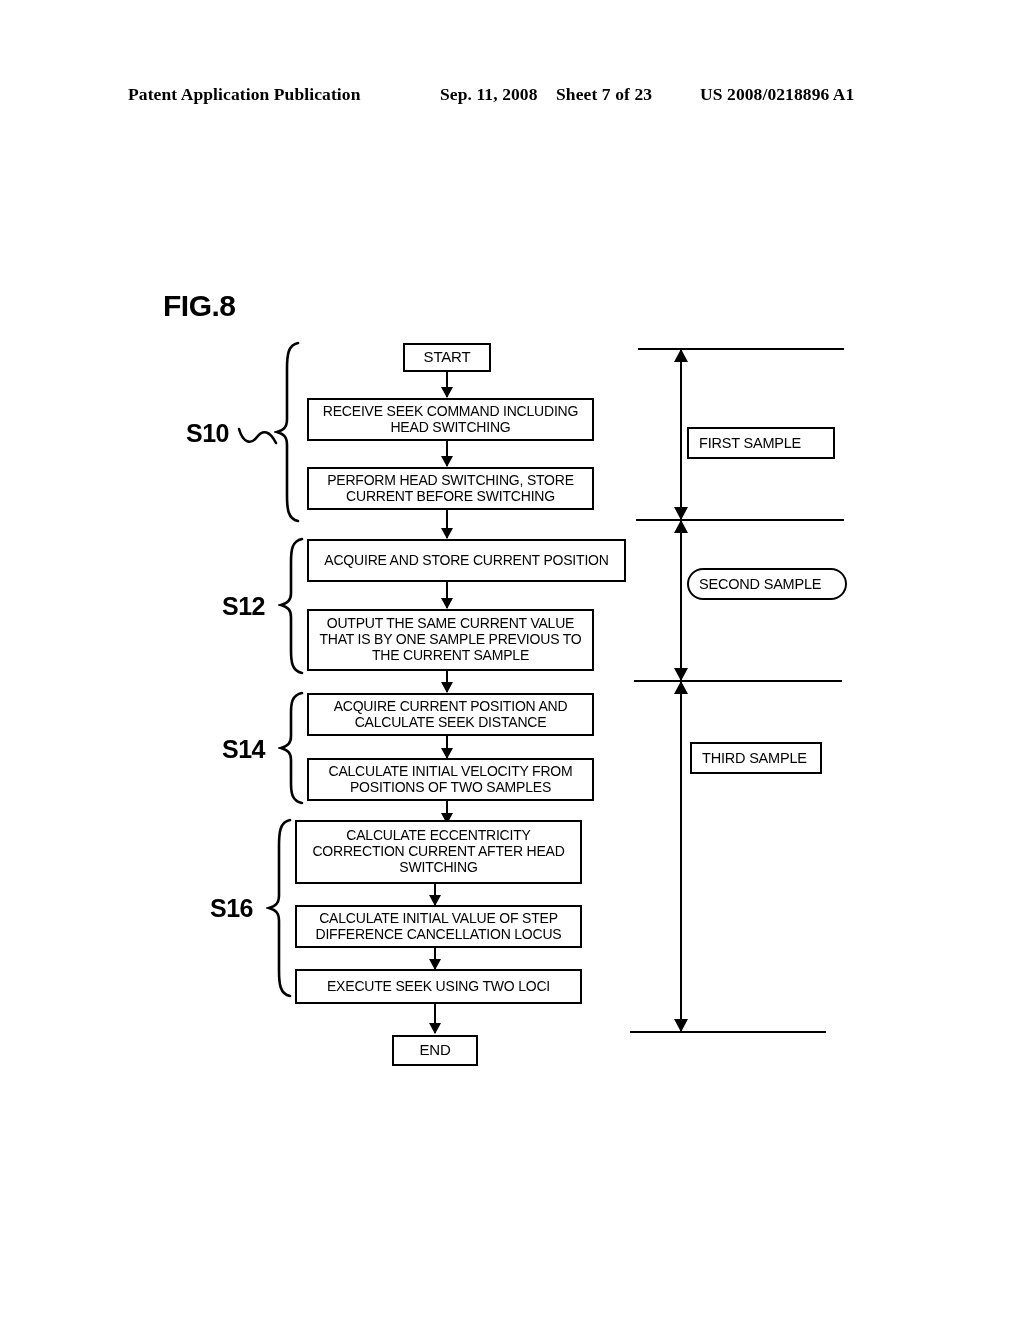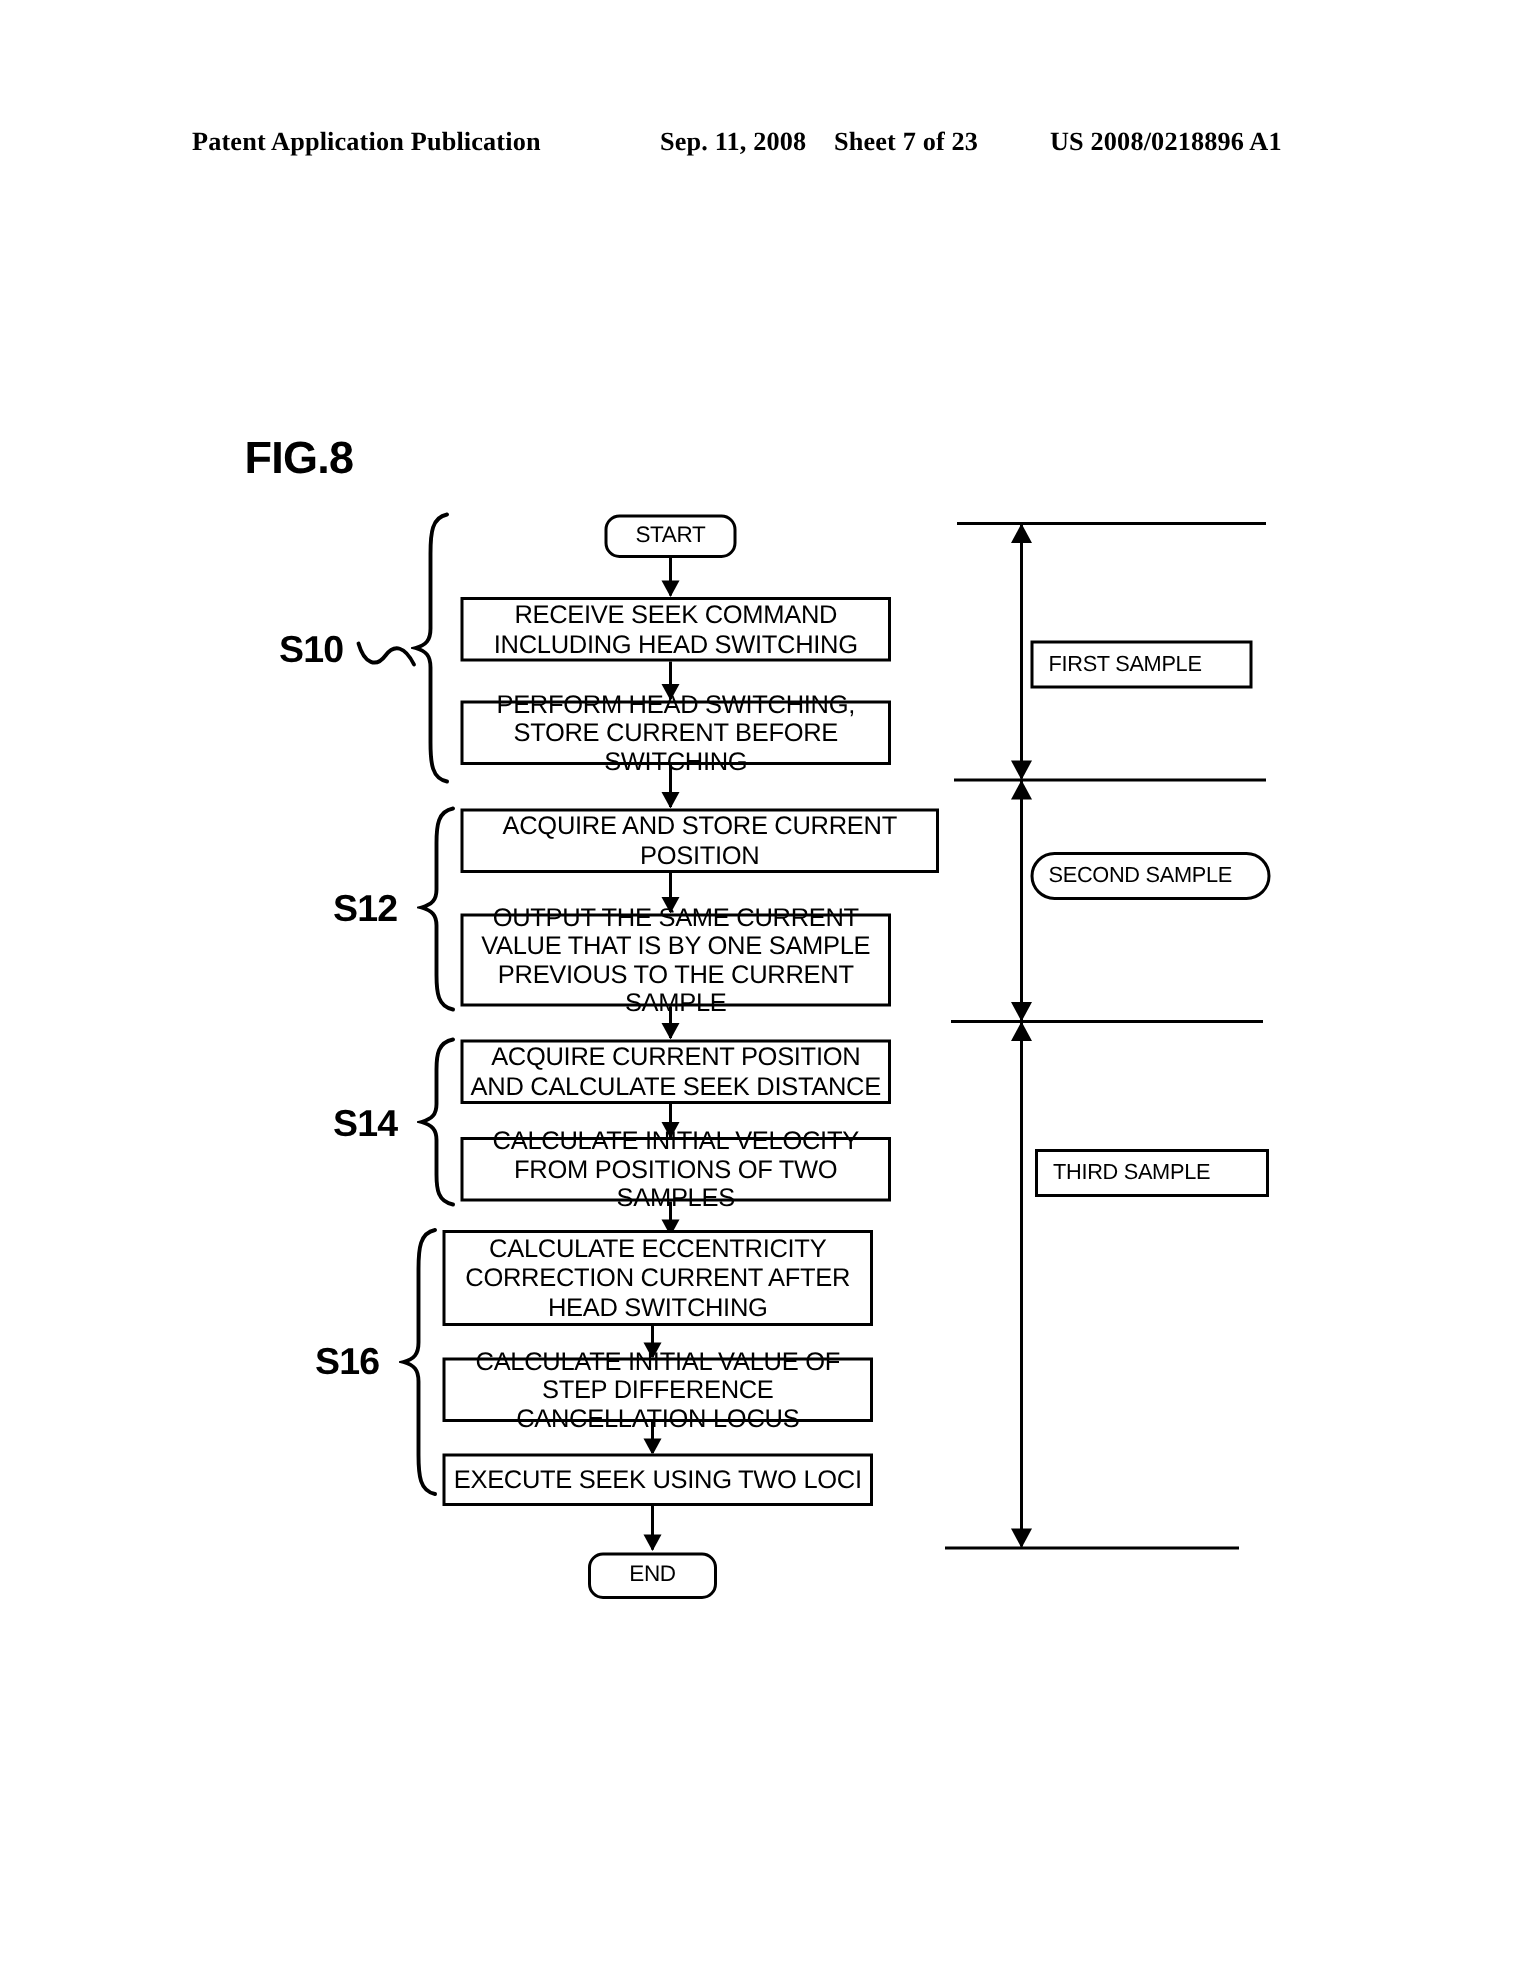--- a/index.html
+++ b/index.html
@@ -49,27 +49,27 @@
   .fc-box {
     position: absolute;
     box-sizing: border-box;
     border: 2px solid #000;
     background: #fff;
     display: flex;
     align-items: center;
     justify-content: center;
     text-align: center;
     font-family: "Liberation Sans", sans-serif;
-    font-size: 17px;
+    font-size: 14px;
     line-height: 1.12;
     letter-spacing: -0.2px;
     padding: 0 4px;
   }
   .fc-box.terminal {
-    border-radius: 10px;
+    border-radius: 0;
     font-size: 15px;
   }
 
   
   .conn {
     position: absolute;
     width: 2px;
     background: #000;
   }
   .conn::after {
@@ -223,13 +223,13 @@
 <div class="sample-box" style="left:687px; top:427px; width:148px; height:32px;text-align:right;">FIRST SAMPLE</div>
 
 <div class="sample-span" style="left:680px; top:520px; height:160px;"></div>
 <div class="arrow-up" style="left:674px; top:520px;"></div>
 <div class="arrow-dn" style="left:674px; top:668px;"></div>
 <div class="sample-box" style="left:687px; top:568px; width:160px; height:32px;border-radius:16px;">SECOND SAMPLE</div>
 
 <div class="sample-span" style="left:680px; top:681px; height:350px;"></div>
 <div class="arrow-up" style="left:674px; top:681px;"></div>
 <div class="arrow-dn" style="left:674px; top:1019px;"></div>
-<div class="sample-box" style="left:690px; top:766px; width:156px; height:32px;">THIRD SAMPLE</div>
+<div class="sample-box" style="left:690px; top:742px; width:132px; height:32px;">THIRD SAMPLE</div>
 
 </body></html>

